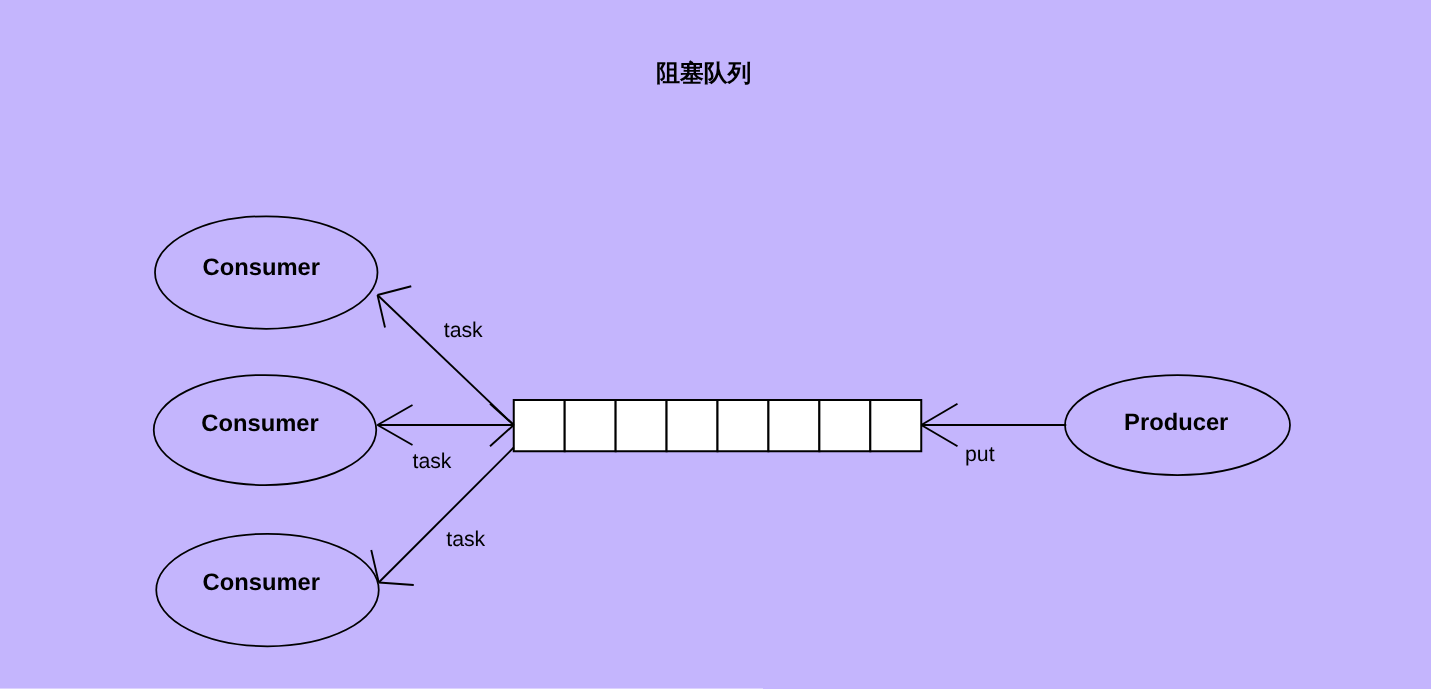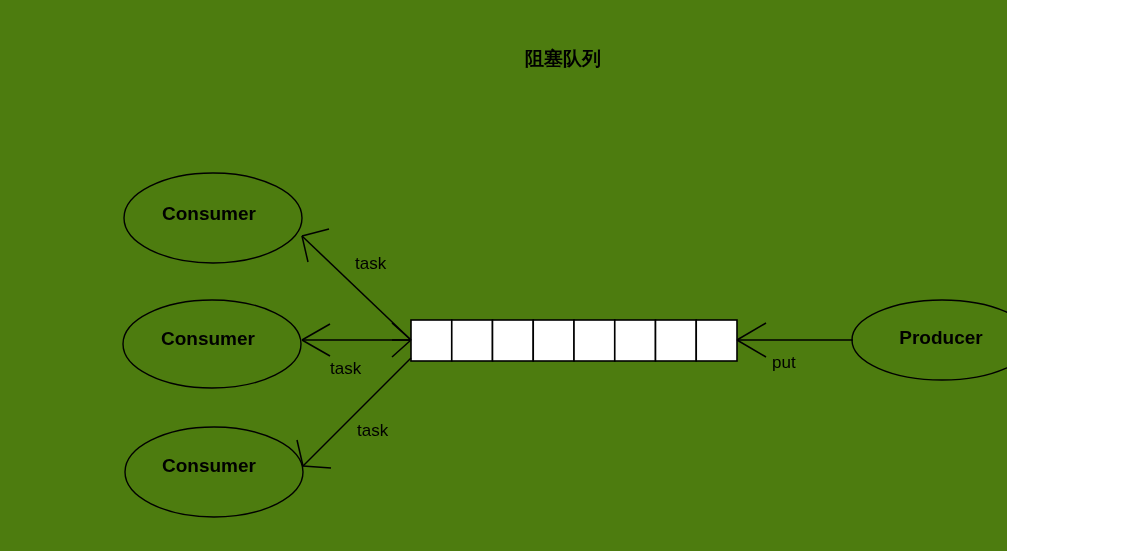--- a/index.html
+++ b/index.html
@@ -5,23 +5,23 @@
   html, body {
     margin: 0;
     padding: 0;
     background: #ffffff;
   }
   body {
     font-family: "Liberation Sans", sans-serif;
   }
   #canvas {
     position: relative;
-    width: 1007px;
+    width: 1145px;
     height: 551px;
-    background: #4d7c0f;
+    background: #c4b5fd;
     overflow: hidden;
     text-align: center;
   }
   #diagram-svg {
     position: absolute;
     left: 0;
     top: 0;
     width: 1145px;
     height: 551px;
   }

